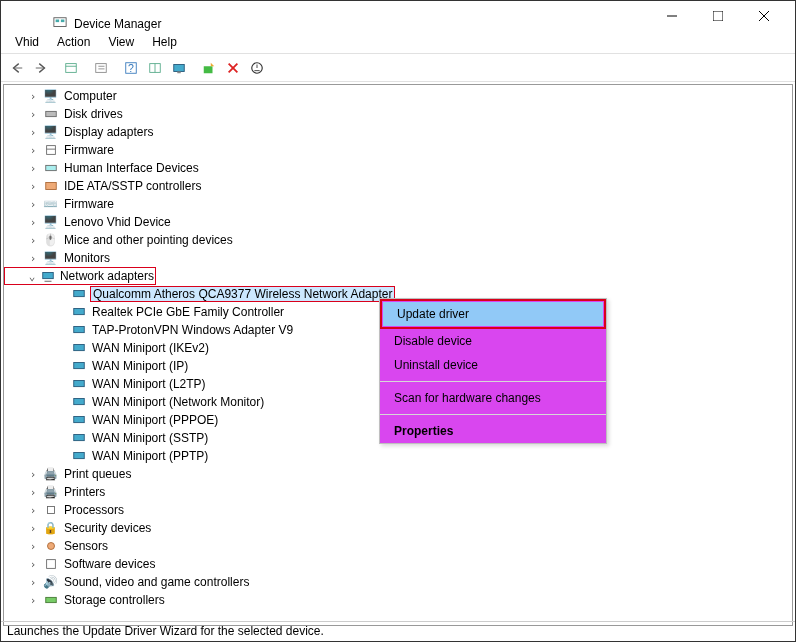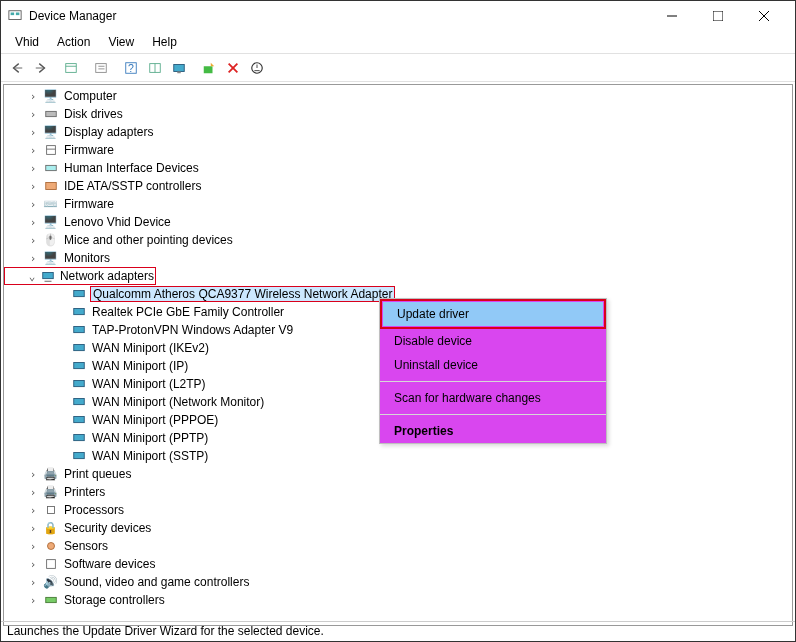--- a/index.html
+++ b/index.html
@@ -1,18 +1,18 @@
 <!DOCTYPE html>
 <html><head>
 <meta charset="utf-8">
 <style>
 * { margin: 0; padding: 0; box-sizing: border-box; font-family: "Segoe UI", Tahoma, sans-serif; font-size: 12px; }
 body { background: #fff; width: 796px; height: 642px; overflow: hidden; position: relative; border: 1px solid #333; }
 
-.titlebar { display: flex; align-items: center; height: 30px; padding: 0 8px 0 6px; background: #fff; }
+.titlebar { display: flex; align-items: flex-end; height: 30px; padding: 0 8px 0 6px; background: #fff; margin-left: 45px; }
 .titlebar-icon { width: 16px; height: 16px; margin-right: 6px; display:flex; align-items:center; justify-content:center; }
 .titlebar-title { flex: 1; }
 .win-btns { display: flex; }
 .win-btn { width: 46px; height: 30px; display: flex; align-items: center; justify-content: center; font-family: "Segoe UI Symbol"; font-size:10px; }
 
 .menubar { display: flex; gap: 2px; padding: 2px 6px; border-bottom: 1px solid #e1e1e1; }
 .menubar span { padding: 2px 8px; }
 
 .toolbar { display: flex; align-items: center; gap: 0; padding: 2px 4px; border-bottom: 1px solid #e1e1e1; height: 28px; }
 .tbtn { width: 24px; height: 22px; border: 1px solid transparent; display: flex; align-items: center; justify-content: center; }
@@ -300,29 +300,29 @@
           </svg>
         </span>
         <span class="node-label">WAN Miniport (PPPOE)</span>
       </div>
     <div class="node node-child">
         <span class="node-icon">
           <svg class="svg-ico" viewBox="0 0 16 16">
             <rect x="2" y="4" width="12" height="7" fill="#4ac" stroke="#257"></rect>
           </svg>
         </span>
+        <span class="node-label">WAN Miniport (SSTP)</span>
+      </div>
+    <div class="node node-child">
+        <span class="node-icon">
+          <svg class="svg-ico" viewBox="0 0 16 16">
+            <rect x="2" y="4" width="12" height="7" fill="#4ac" stroke="#257"></rect>
+          </svg>
+        </span>
         <span class="node-label">WAN Miniport (PPTP)</span>
-      </div>
-    <div class="node node-child">
-        <span class="node-icon">
-          <svg class="svg-ico" viewBox="0 0 16 16">
-            <rect x="2" y="4" width="12" height="7" fill="#4ac" stroke="#257"></rect>
-          </svg>
-        </span>
-        <span class="node-label">WAN Miniport (SSTP)</span>
       </div>
 
     <div class="node">
         <span class="exp">›</span>
         <span class="node-icon">🖨️</span>
         <span class="node-label">Print queues</span>
       </div>
     <div class="node">
         <span class="exp">›</span>
         <span class="node-icon">🖨️</span>

